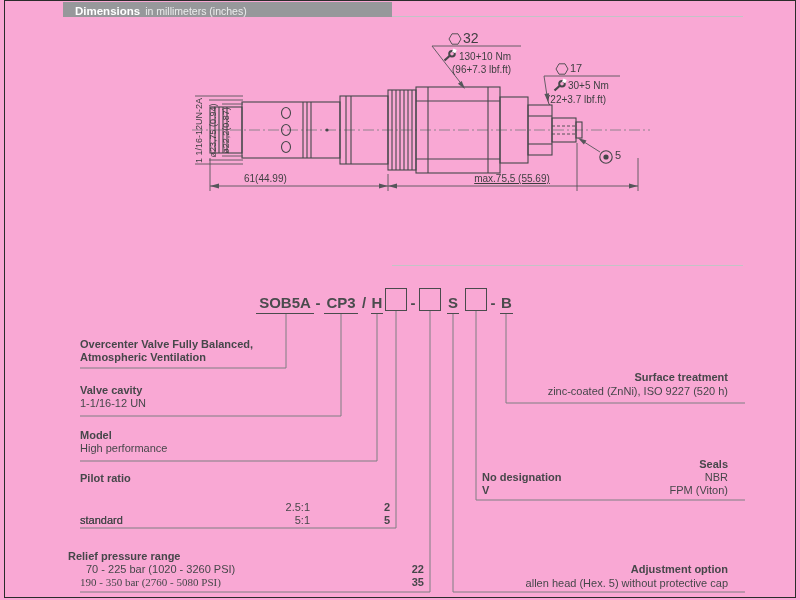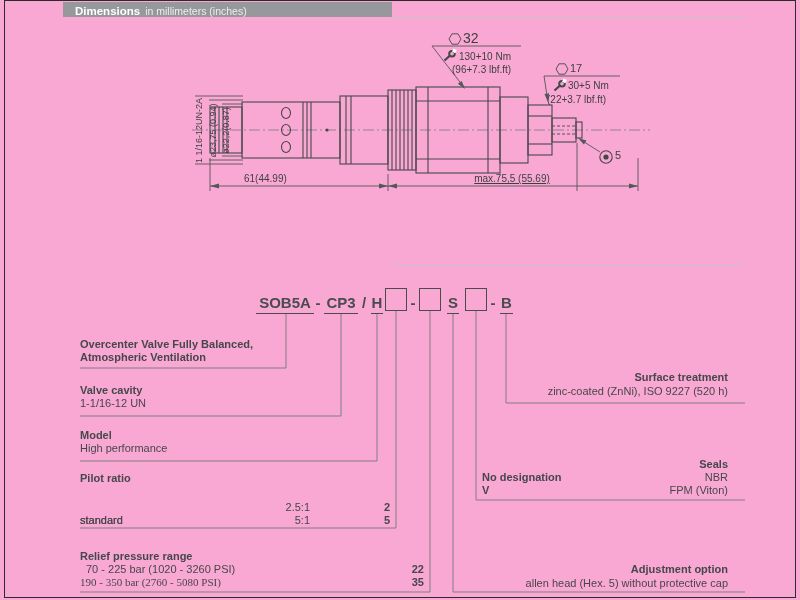--- a/index.html
+++ b/index.html
@@ -182,21 +182,21 @@
   <div class="abs t11" style="left:80px;top:442px;">High performance</div>
 
   <div class="abs t11 b" style="left:80px;top:472px;">Pilot ratio</div>
   <div class="abs t11 right" style="left:240px;top:501px;width:70px;">2.5:1</div>
   <div class="abs t11 b right" style="left:360px;top:501px;width:30px;">2</div>
   <div class="abs t11" style="left:80px;top:514px;">standard</div>
   <div class="abs t11" style="left:80px;top:514px;"><span>standard</span></div>
   <div class="abs t11 right" style="left:240px;top:514px;width:70px;">5:1</div>
   <div class="abs t11 b right" style="left:360px;top:514px;width:30px;">5</div>
 
-  <div class="abs t11 b" style="left:80px;top:550px;">Relief pressure range</div>
+  <div class="abs t11 b" style="left:68px;top:550px;">Relief pressure range</div>
   <div class="abs t11" style="left:86px;top:563px;">70 - 225 bar (1020 - 3260 PSI)</div>
   <div class="abs t11 b right" style="left:394px;top:563px;width:30px;">22</div>
   <div class="abs t11" style="left:80px;top:576px;font-family:Liberation Serif, serif;">190 - 350 bar (2760 - 5080 PSI)</div>
   <div class="abs t11 b right" style="left:394px;top:576px;width:30px;">35</div>
 
   <div class="abs t11 b right" style="right:72px;top:371px;">Surface treatment</div>
   <div class="abs t11 right" style="right:72px;top:385px;">zinc-coated (ZnNi), ISO 9227 (520 h)</div>
 
   <div class="abs t11 b right" style="right:72px;top:458px;">Seals</div>
   <div class="abs t11 b" style="left:482px;top:471px;">No designation</div>

